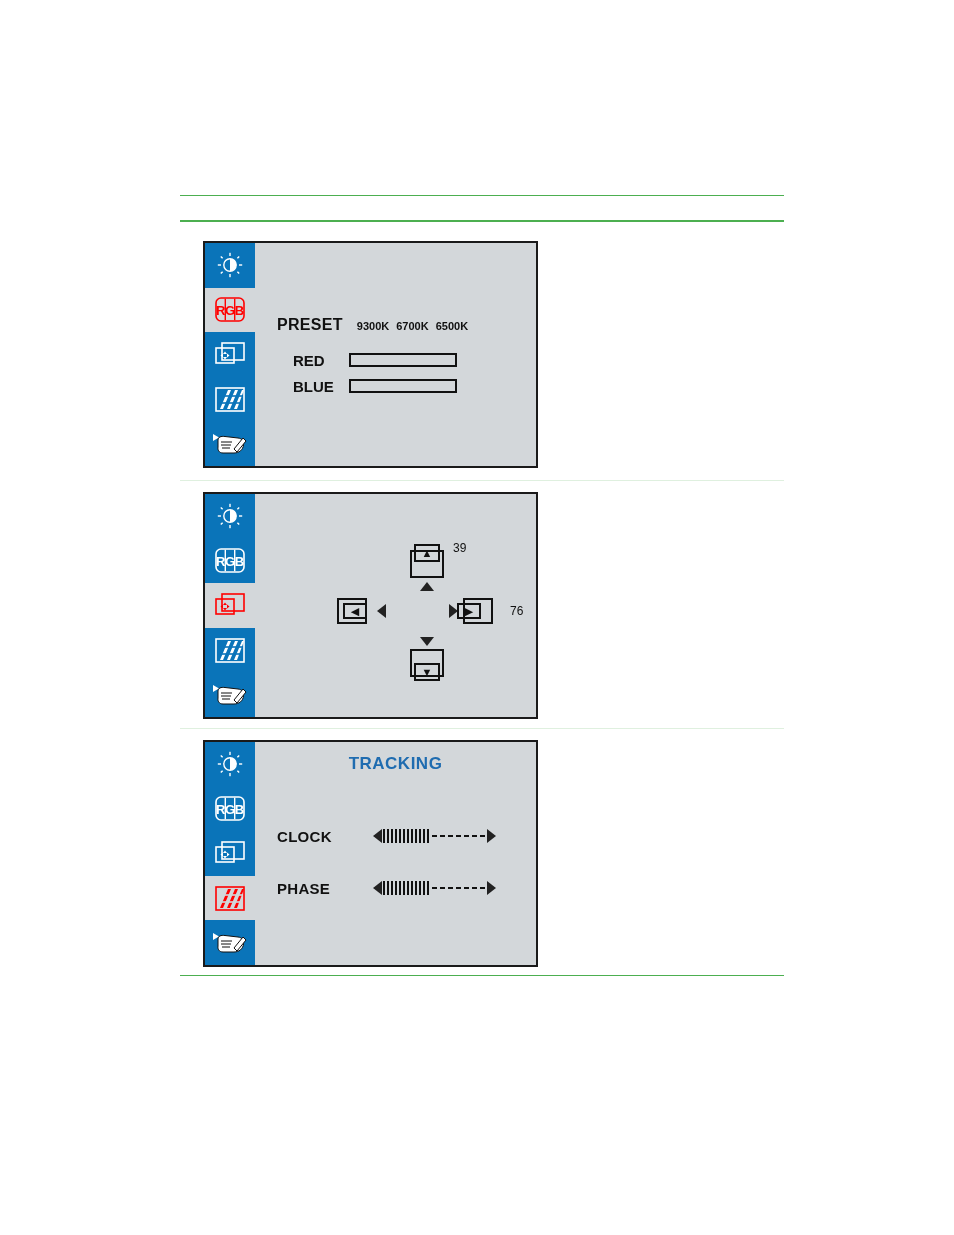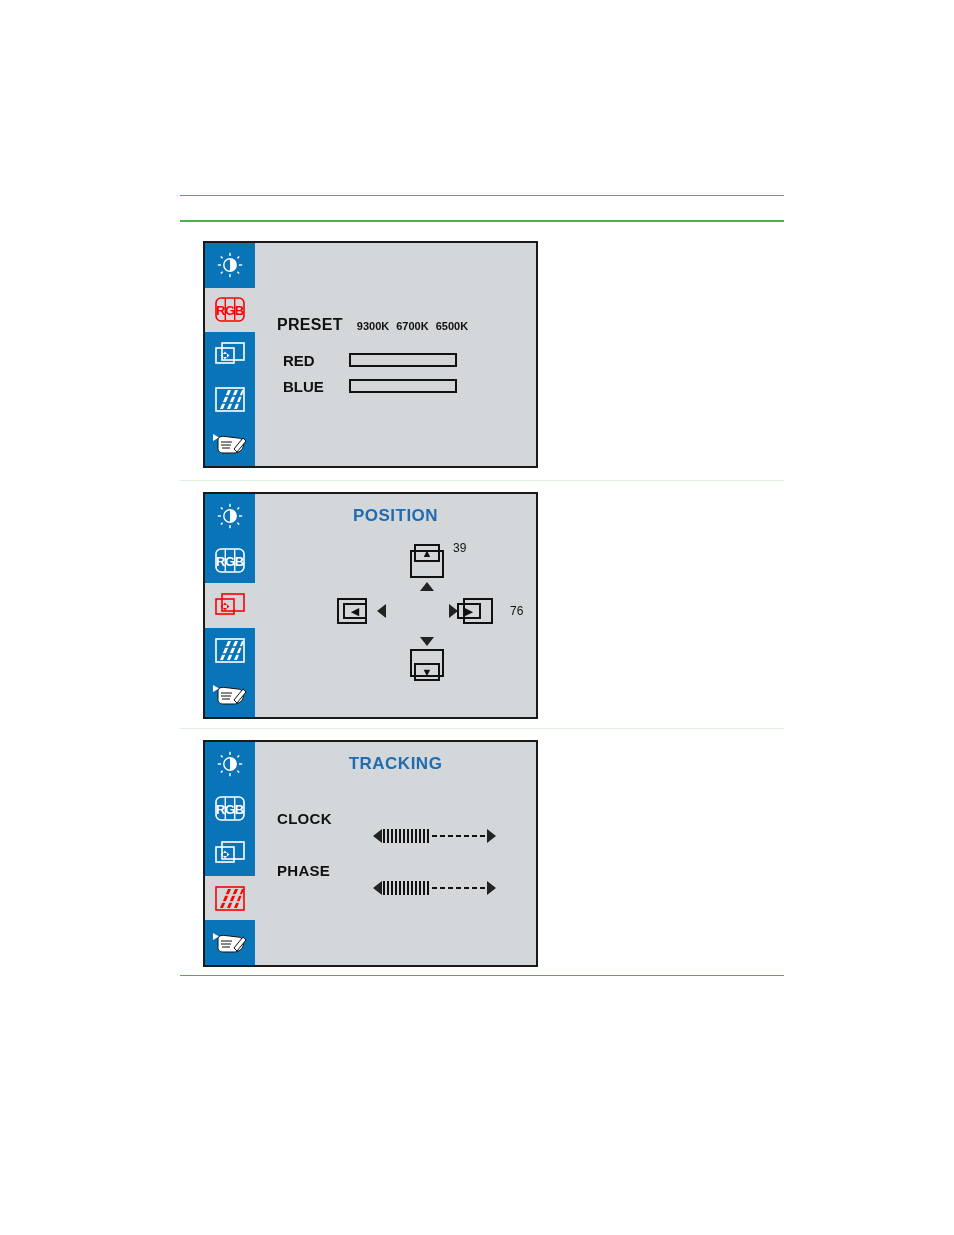--- a/index.html
+++ b/index.html
@@ -109,21 +109,21 @@
     top: 104px;
   }
   .bar-row {
     display: flex;
     align-items: center;
     height: 26px;
   }
   .bar-label {
     width: 94px;
     text-align: left;
-    padding-left: 28px;
+    padding-left: 38px;
     box-sizing: border-box;
     font-size: 15px;
     font-weight: bold;
     color: #111;
   }
   .bar-track {
     width: 108px;
     height: 14px;
     border: 2px solid #111;
     background: #d3d7da;
@@ -179,20 +179,21 @@
   }
 
   
   .track-rows {
     position: absolute;
     left: 0; right: 0;
     top: 68px;
   }
   .track-row {
     display: flex;
+    align-items: center;
     height: 52px;
   }
   .track-label {
     width: 118px;
     padding-left: 22px;
     box-sizing: border-box;
     font-size: 15px;
     font-weight: bold;
     color: #111;
     letter-spacing: 0.3px;
@@ -393,21 +394,20 @@
           <line x1="9" y1="13" x2="20" y2="13"></line>
           <line x1="9" y1="16" x2="19" y2="16"></line>
           <line x1="10" y1="19" x2="18" y2="19"></line>
         </g>
         <path d="M22 20 L31 9 L34 12 L25 23 Z" fill="#ffffff" stroke="#111111" stroke-width="1"></path>
       </svg>
     </div>
   </div>
 
   <div class="panel-body">
-    <div class="osd-title">POSITION</div>
 
     <div class="pos-area">
 
       <div class="pos-widget" style="left:155px; top:50px;">
         <div class="icon-frame" style="width:34px;height:34px;">
           <div class="frame-outer" style="left:0; top:6px; width:34px; height:28px;"></div>
           <div class="frame-inner" style="left:4px; top:0; width:26px; height:18px;">
             <span class="arrow-glyph">▲</span>
           </div>
         </div>

